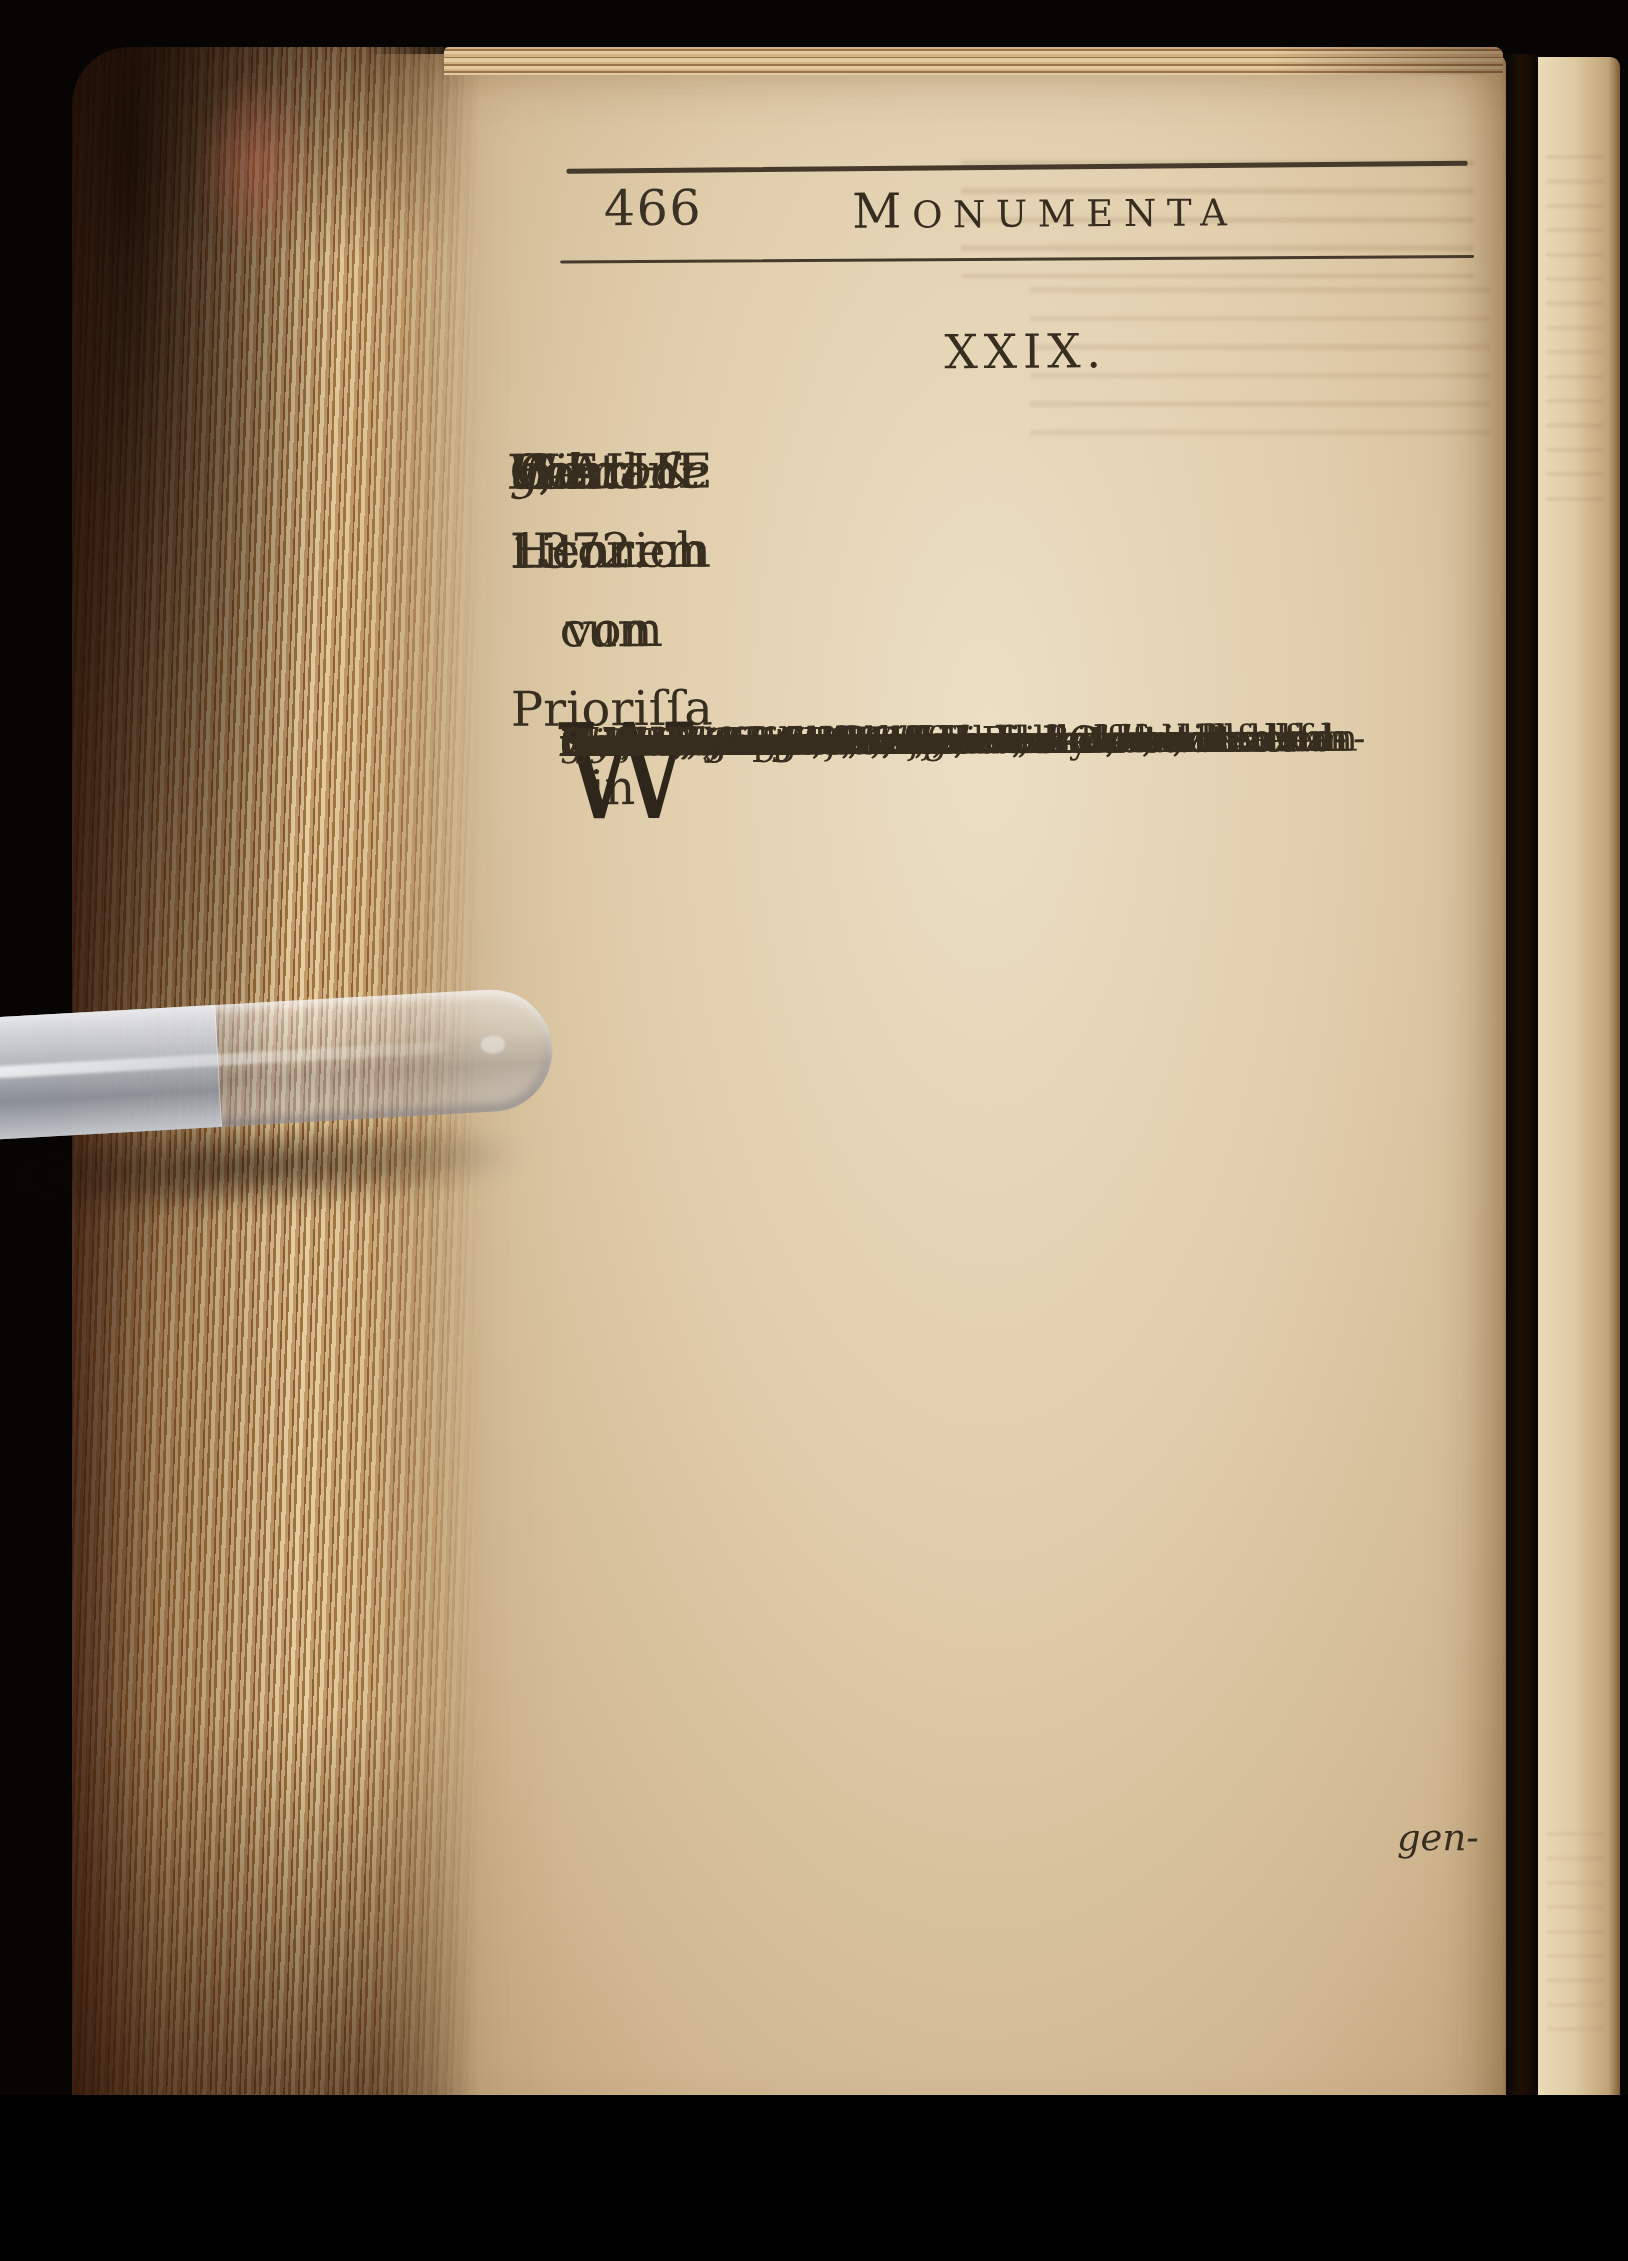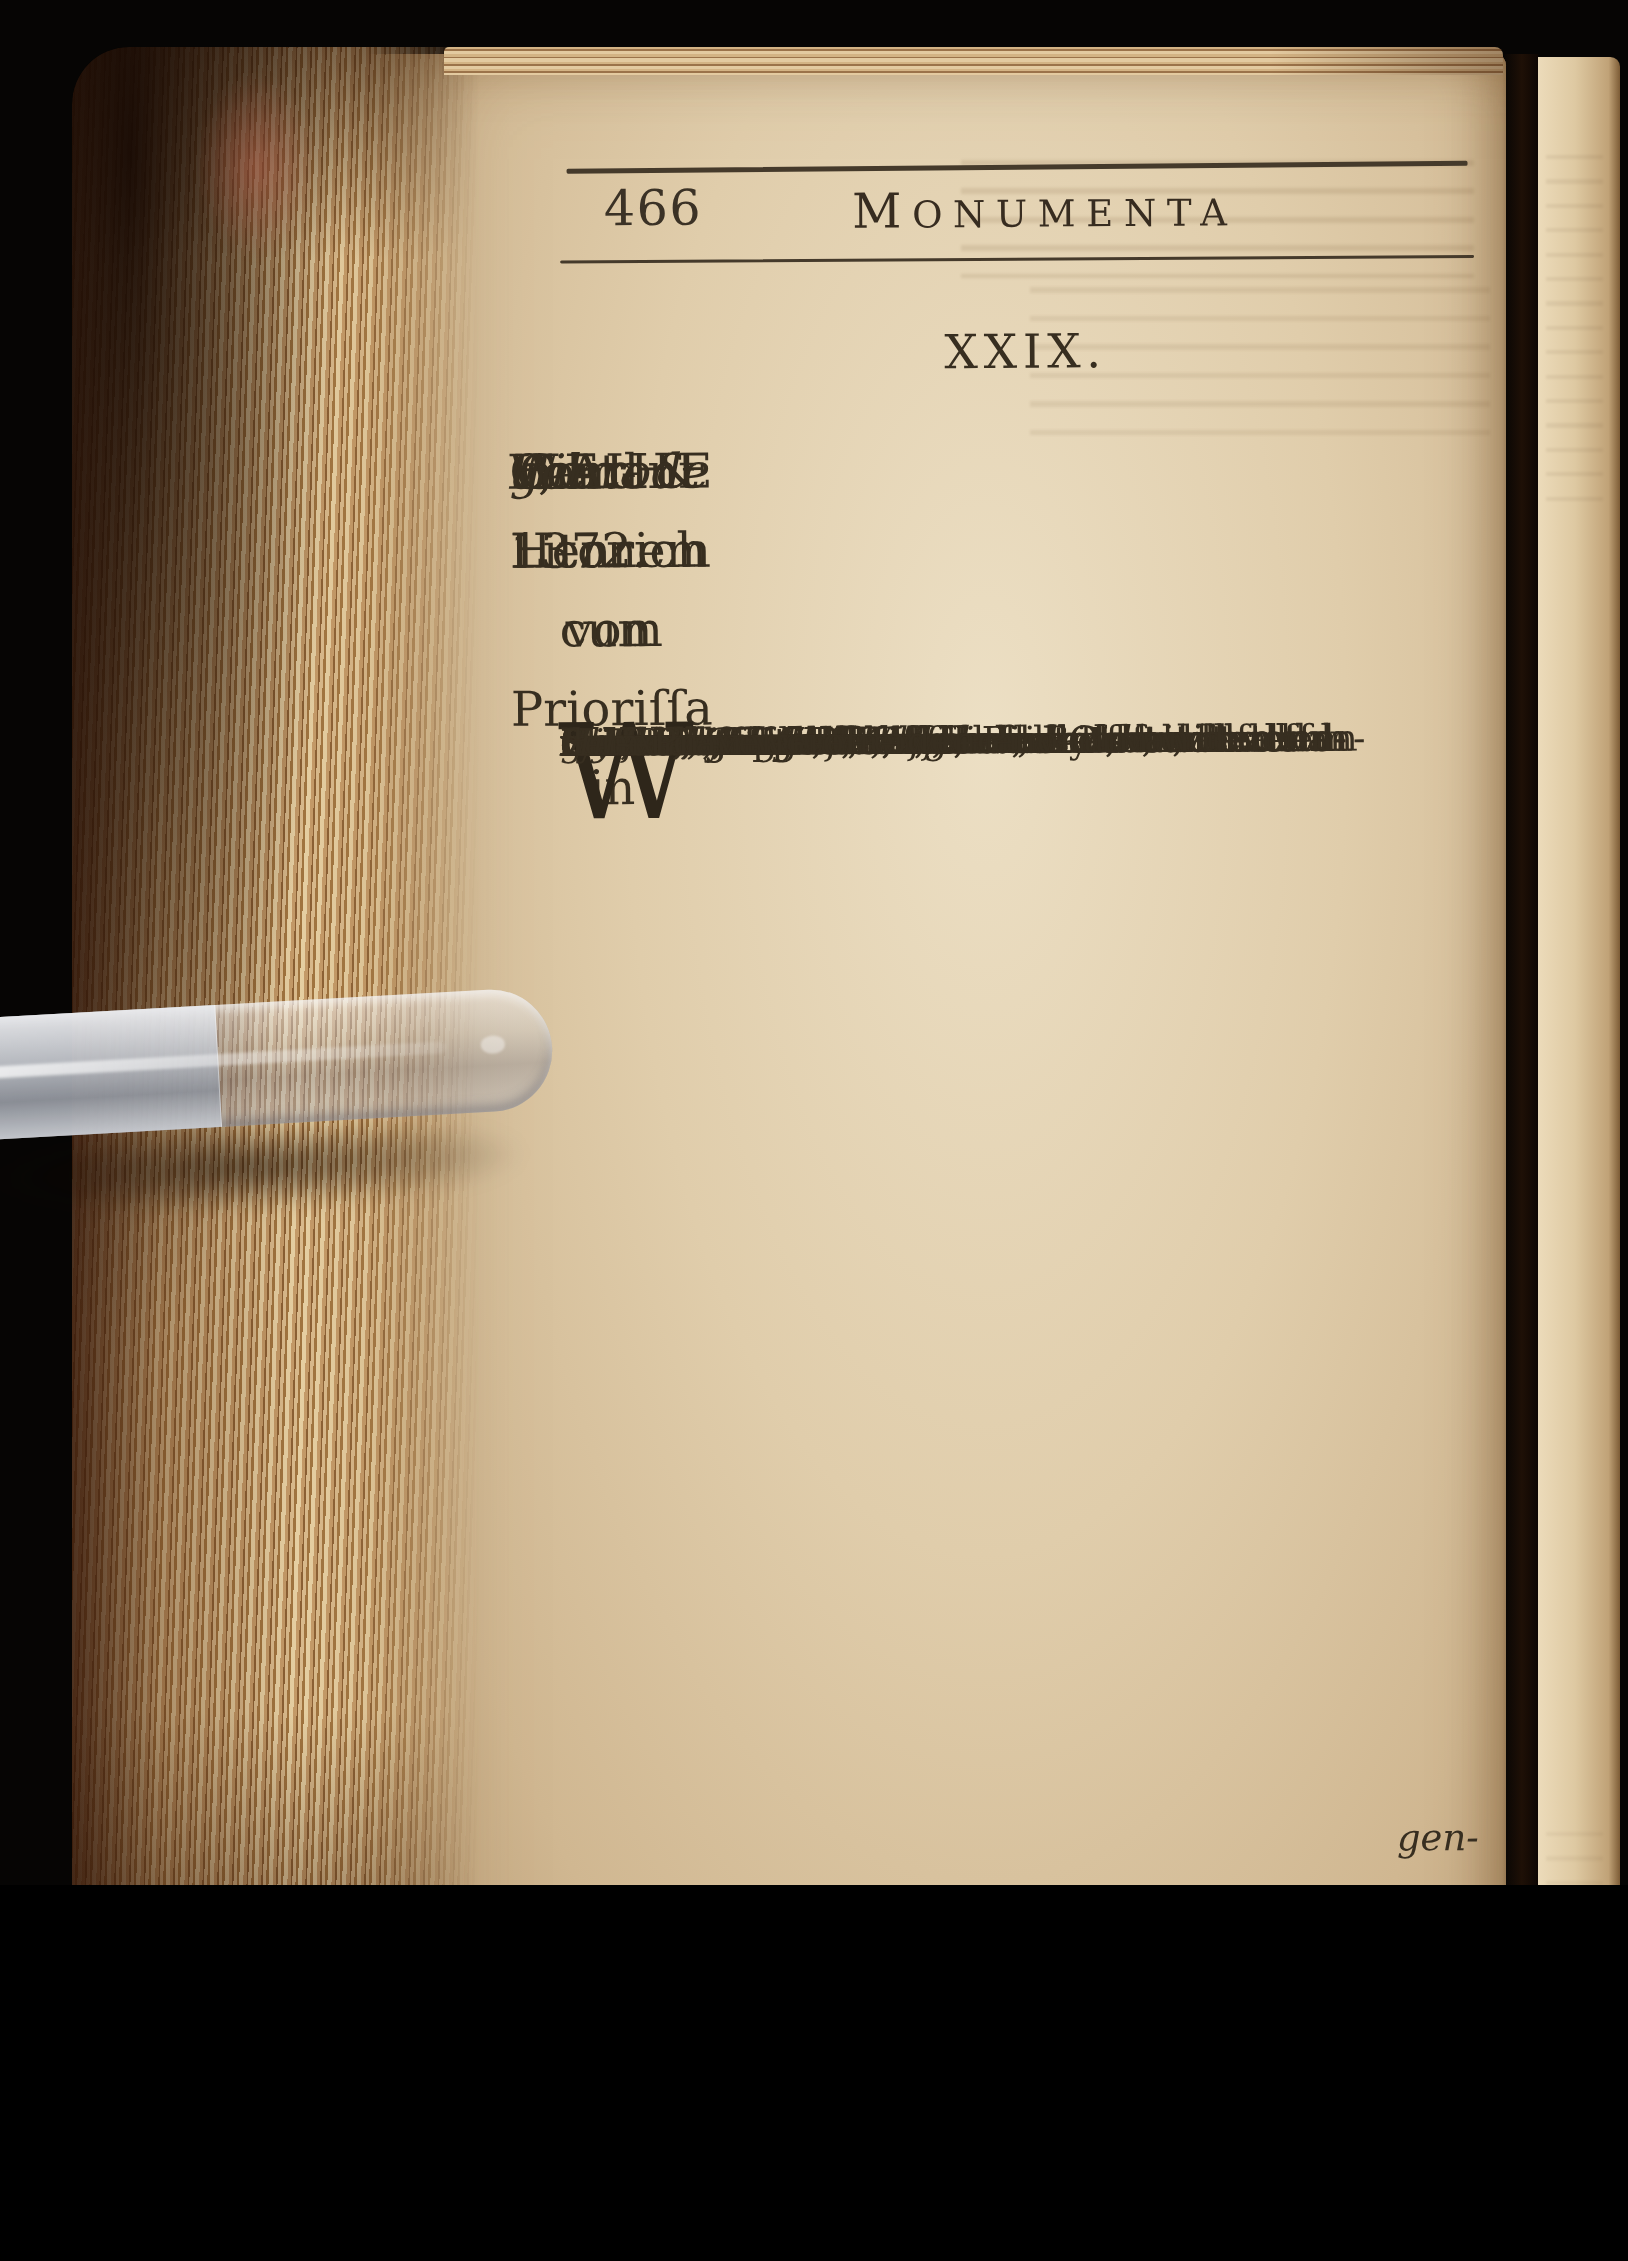--- a/index.html
+++ b/index.html
@@ -1,17 +1,17 @@
 <!DOCTYPE html>
 <html style="font-size:13px"><head>
 <meta charset="utf-8">
 <style>
   html,body{margin:0;padding:0;background:#000;}
   #stage{
-    position:relative;width:1629px;height:1885px;overflow:hidden;
+    position:relative;width:1629px;height:2095px;overflow:hidden;
     background:#060504;font-family:"DejaVu Serif", serif;
   }
   #stage *{position:absolute;box-sizing:border-box;}
 
   
   .page-surface{
     left:350px;top:54px;width:1156px;height:2129px;z-index:1;
     border-radius:4.9px 11.4px 18px 8.1px;
     background:radial-gradient(ellipse at 55% 32%, #ecdfc4 0%, #e0cdab 40%, #d0b791 72%, #b99b73 96%);
     box-shadow:

